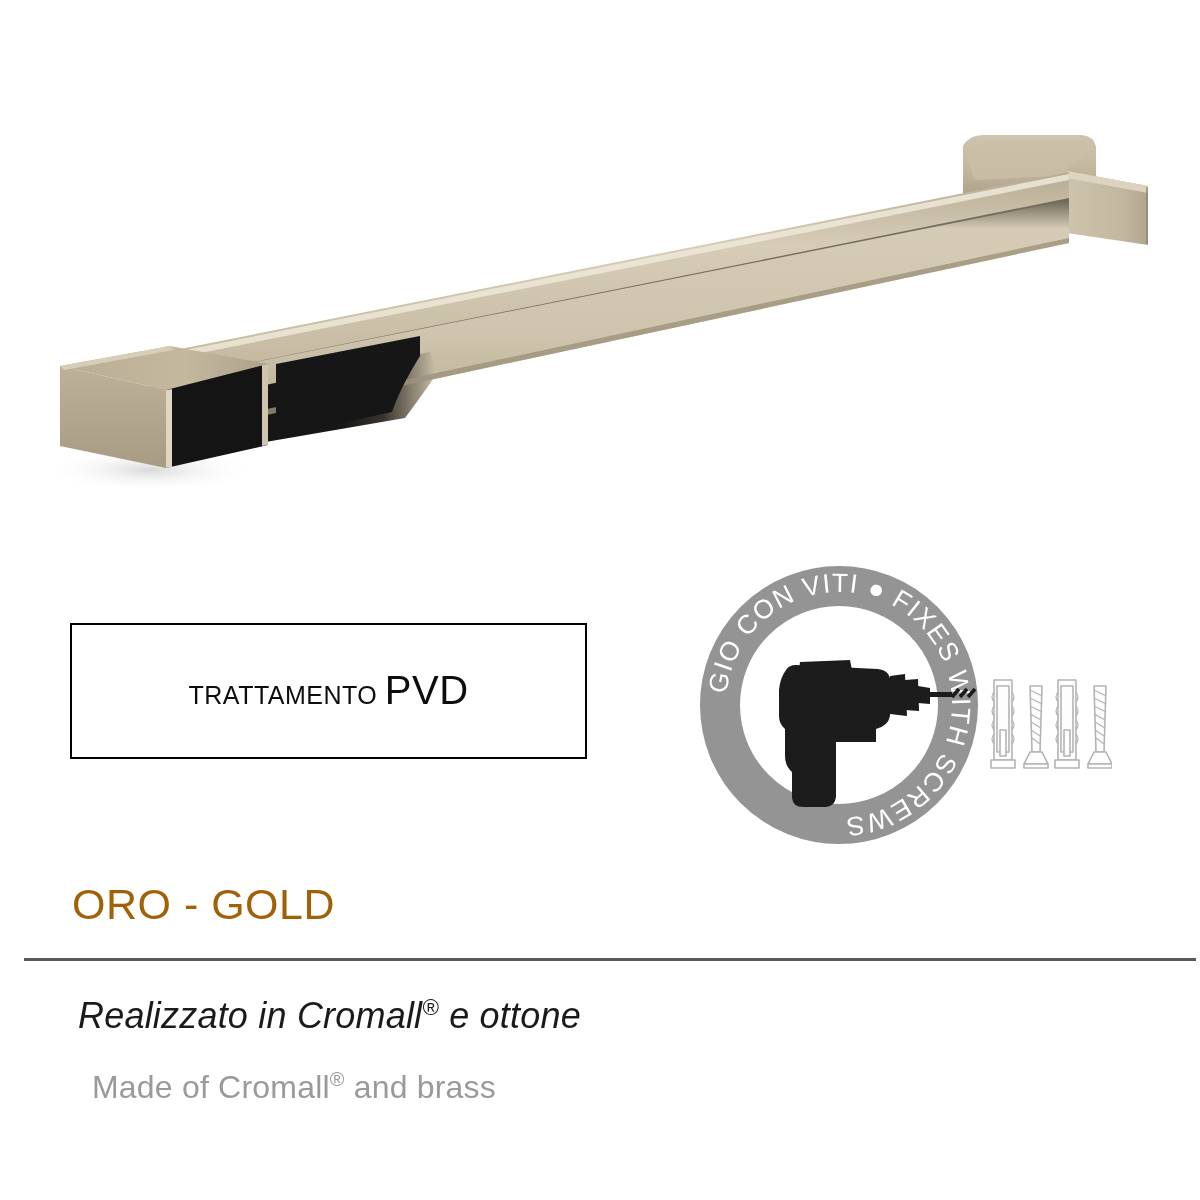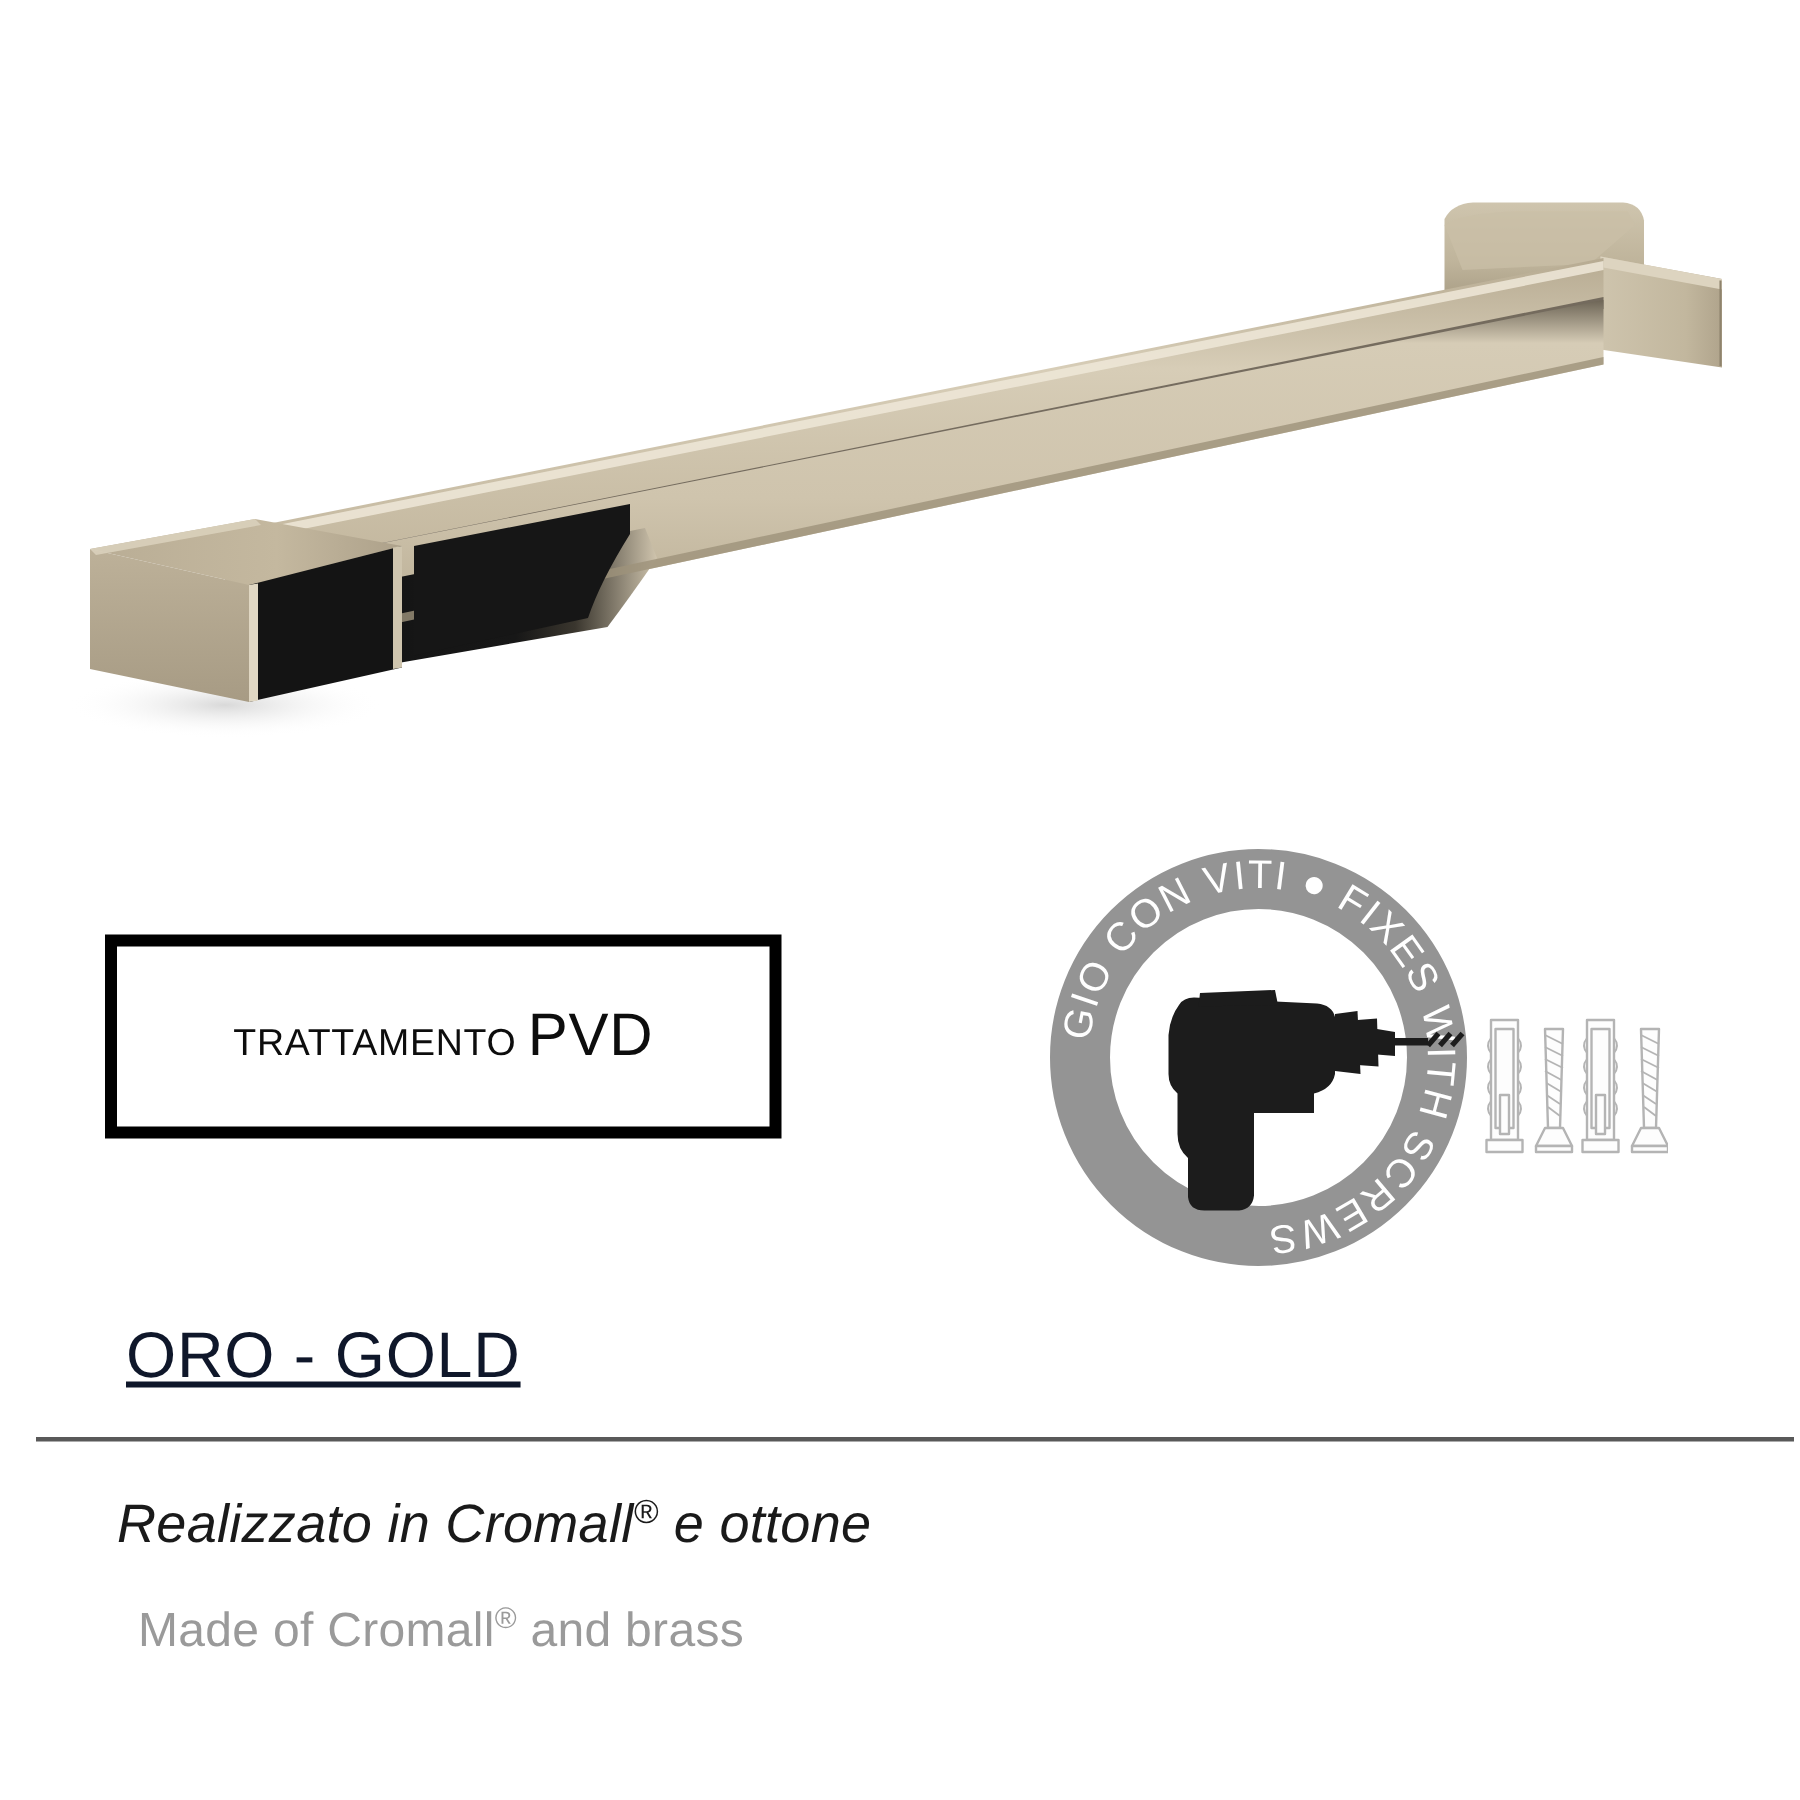--- a/index.html
+++ b/index.html
@@ -19,22 +19,22 @@
   #product-photo {
     position: absolute;
     left: 0; top: 0;
     width: 1200px; height: 560px;
   }
 
   
   #pvd-box {
     position: absolute;
     left: 70px; top: 623px;
-    width: 451px; height: 136px;
-    border: 8px solid #000000;
+    width: 517px; height: 136px;
+    border: 2px solid #000000;
     box-sizing: border-box;
     background: #ffffff;
     display: flex;
     flex-direction: row;
     align-items: center;
     justify-content: center;
   }
   .pvd-line {
     color: #0d0d0d;
     letter-spacing: 0.5px;
@@ -58,26 +58,25 @@
   #fixings {
     position: absolute;
     left: 988px; top: 668px;
     width: 124px; height: 110px;
   }
   #fixings svg { display: block; }
 
   
   #finish-name {
     position: absolute;
-    left: 84px; top: 880px;
+    left: 72px; top: 880px;
     font-size: 43px;
-    color: #0f172a;
+    color: #a16207;
     letter-spacing: 0.5px;
     white-space: nowrap;
-    text-decoration: underline;
   }
   #divider-rule {
     position: absolute;
     left: 24px; top: 958px;
     width: 1172px; height: 3px;
     background: #595959;
   }
   #material-it {
     position: absolute;
     left: 78px; top: 995px;

